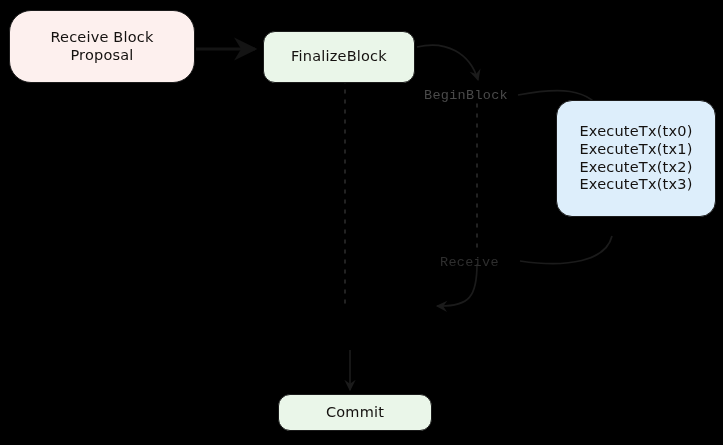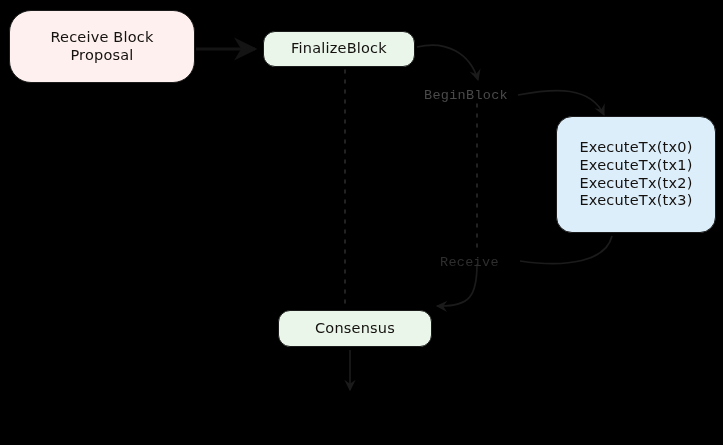--- a/index.html
+++ b/index.html
@@ -44,26 +44,26 @@
   }
 
   
   #node-receive-block-proposal {
     left: 9px;  top: 10px;  width: 186px; height: 73px;
     background: #fdf0ee;
     font-size: 14.5px;
     border-radius: 22px;
   }
   #node-finalize-block {
-    left: 263px; top: 31px; width: 152px; height: 36px;
+    left: 263px; top: 31px; width: 152px; height: 52px;
     background: #eaf6e9;
     font-size: 14.5px;
   }
   #node-execute-txs {
-    left: 556px; top: 116px; width: 160px; height: 117px;
+    left: 556px; top: 100px; width: 160px; height: 117px;
     background: #ddeefb;
     font-size: 14.5px;
     border-radius: 16px;
   }
   #node-consensus {
     left: 278px; top: 310px; width: 154px; height: 37px;
     background: #eaf6e9;
     font-size: 14.5px;
   }
   #node-commit {
@@ -124,22 +124,22 @@
     <span class="node-label">FinalizeBlock</span>
   </div>
 
   <div class="node-box" id="node-execute-txs">
     <span class="node-label">ExecuteTx(tx0)
 ExecuteTx(tx1)
 ExecuteTx(tx2)
 ExecuteTx(tx3)</span>
   </div>
 
-  <div class="node-box" id="node-consensus">
-    <span class="node-label">Consensus</span>
+
+  <div class="node-box" id="node-commit">
+    <span class="node-label">Commit</span>
   </div>
-
 
   <div class="edge-label" id="edge-label-beginblock">BeginBlock</div>
 
   <div class="edge-label" id="edge-label-endblock">Receive</div>
 
 </div>
 
 </body></html>

